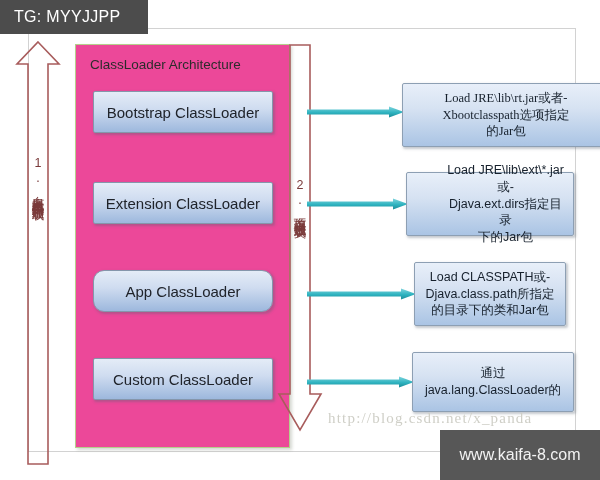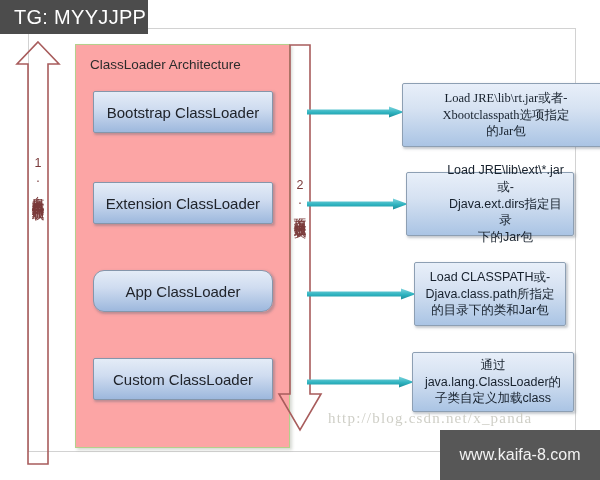--- a/index.html
+++ b/index.html
@@ -32,21 +32,21 @@
 
   
   .tag-banner {
     position: absolute;
     left: 0px;
     top: 0px;
     width: 148px;
     height: 34px;
     background: #4c4c4c;
     color: #ffffff;
-    font-size: 20px;
+    font-size: 16px;
     letter-spacing: 0.3px;
     display: flex;
     align-items: center;
     padding-left: 14px;
     z-index: 40;
   }
 
   
   .site-badge {
     position: absolute;
@@ -63,21 +63,21 @@
     z-index: 40;
   }
 
   
   .arch-panel {
     position: absolute;
     left: 75px;
     top: 44px;
     width: 215px;
     height: 404px;
-    background: #fca5a5;
+    background: #ec4899;
     border: 1px solid #b5cf8c;
     box-shadow: 2px 2px 3px rgba(120,130,110,0.30);
   }
   .arch-title {
     position: absolute;
     left: 14px;
     top: 12px;
     font-size: 13.5px;
     color: #2c2c2c;
     white-space: nowrap;
@@ -247,21 +247,20 @@
       <span class="nl">Load CLASSPATH或-</span>
       <span class="nl">Djava.class.path所指定</span>
       <span class="nl">的目录下的类和Jar包</span>
     </div>
   </div>
 
   <div class="info-box ib4">
     <div>
       <span class="nl">通过</span>
       <span class="nl">java.lang.ClassLoader的</span>
-      <span class="nl">子类自定义加载class</span>
     </div>
   </div>
 
   <div class="watermark">http://blog.csdn.net/x_panda</div>
 
   <div class="site-badge">
     <span>www.kaifa-8.com</span>
   </div>
 
 </div>

